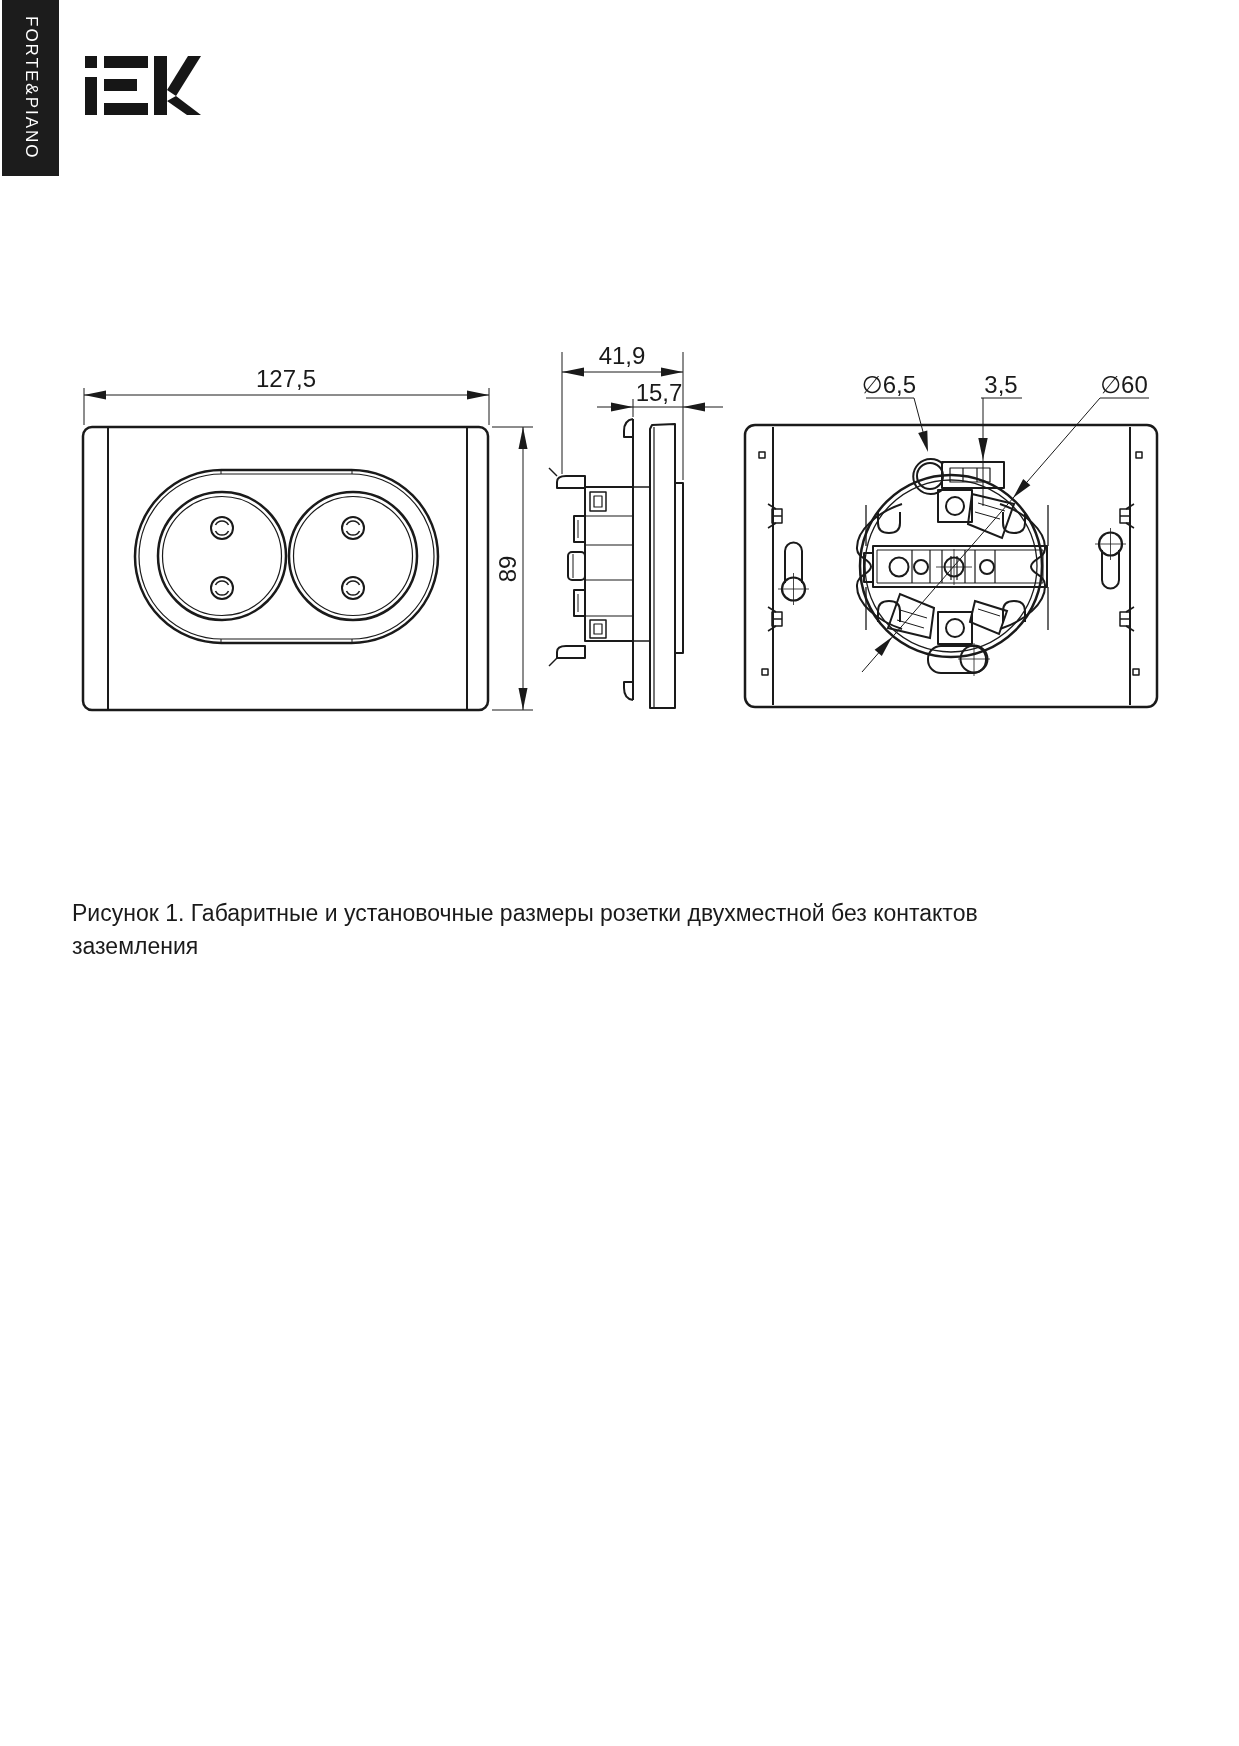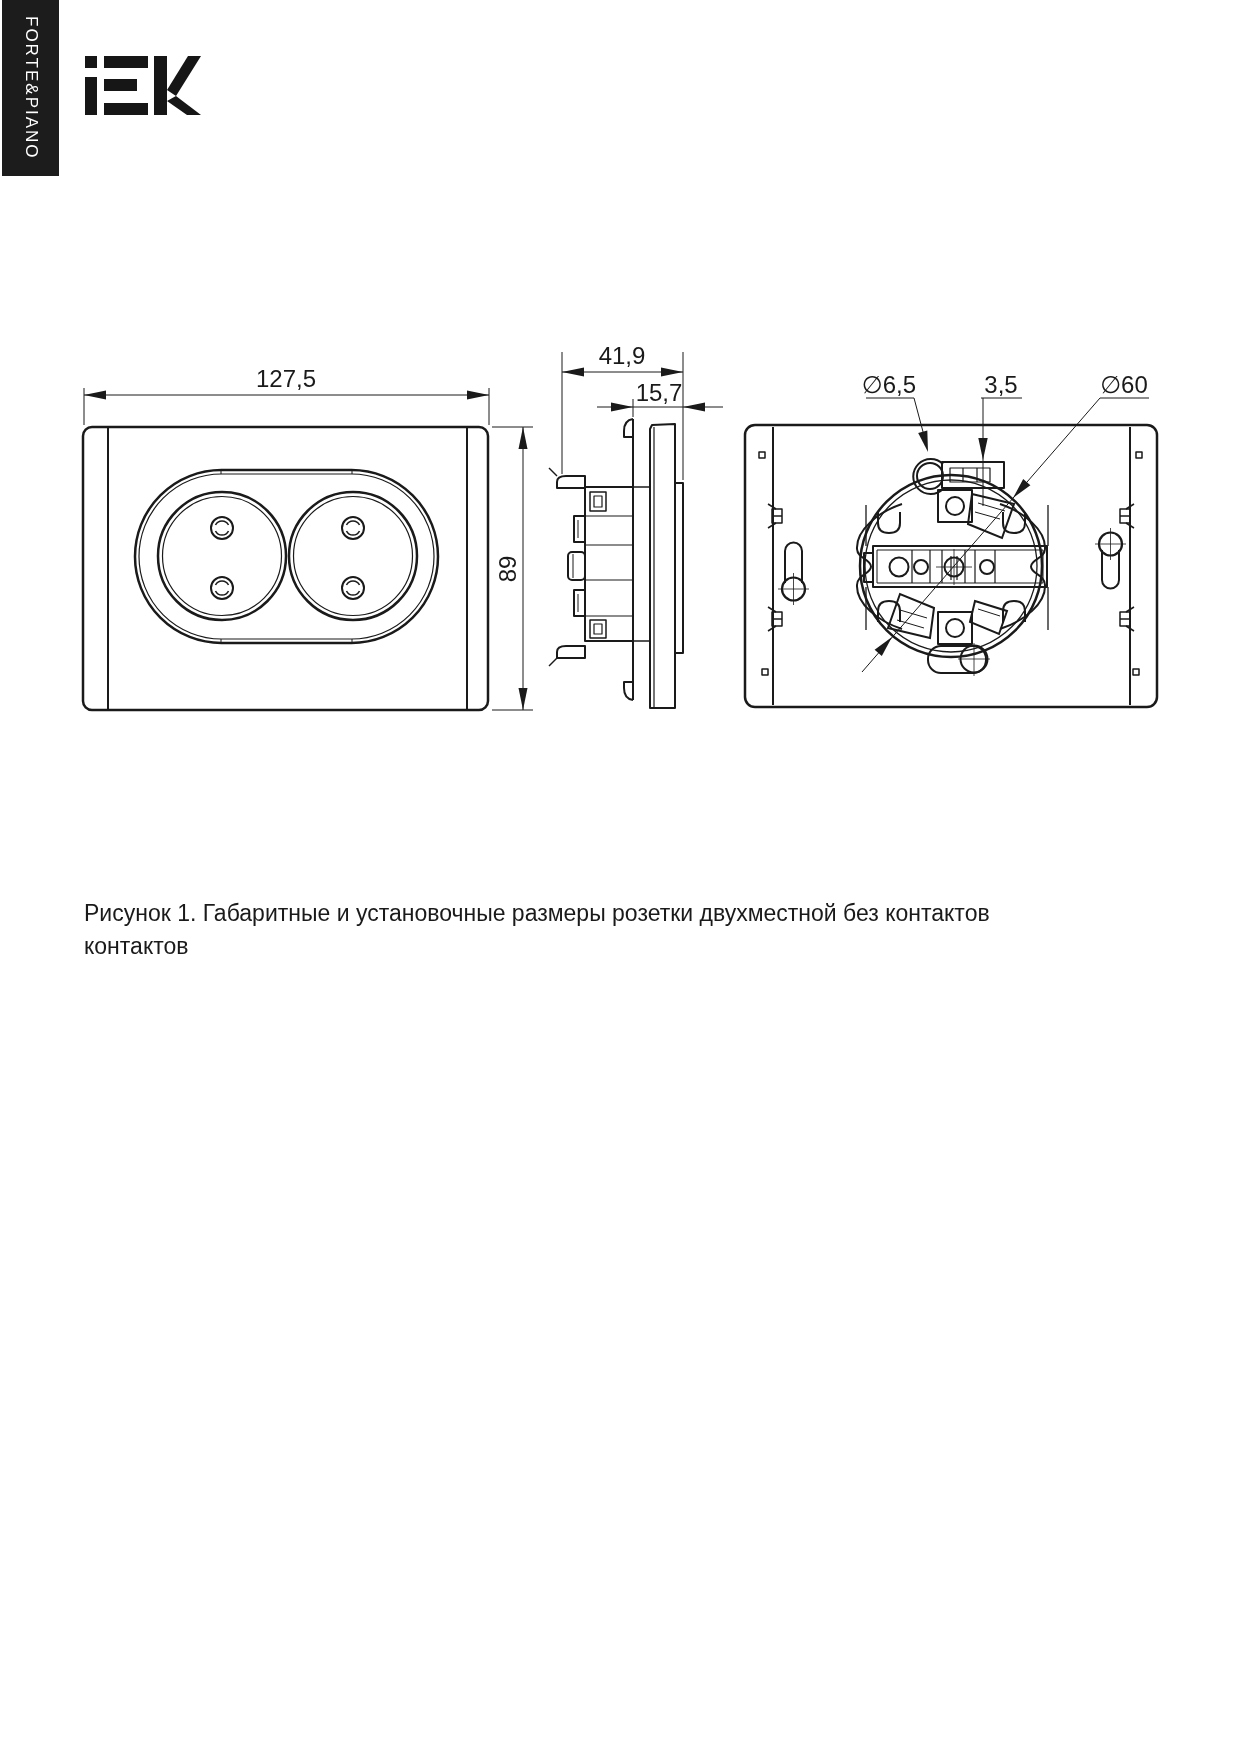--- a/index.html
+++ b/index.html
@@ -10,21 +10,21 @@
   .series-bar span{writing-mode:vertical-rl;color:#ffffff;font-size:17px;letter-spacing:2px;
         font-family:"Liberation Sans",sans-serif;white-space:nowrap;}
   .logo{position:absolute;left:85px;top:56px;}
   .drawing{position:absolute;left:0;top:300px;width:1239px;height:460px;}
   .drawing path,.drawing rect,.drawing circle,.drawing line,.drawing polyline
         {fill:none;stroke:#1a1a1a;stroke-linejoin:round;stroke-linecap:butt;}
   .drawing polygon.arrow{fill:#1a1a1a;stroke:none;}
   .drawing text{fill:#1a1a1a;stroke:none;font-family:"Liberation Sans",sans-serif;
         font-size:24px;}
   .thin{stroke-width:1;}
-  .caption{position:absolute;left:84px;top:897px;width:912px;color:#1a1a1a;
+  .caption{position:absolute;left:72px;top:897px;width:912px;color:#1a1a1a;
         font-size:23px;line-height:33px;}
 </style>
 </head>
 <body>
 
 <div class="page">
 
   <div class="series-bar">
     <span>FORTE&amp;PIANO</span>
   </div>
@@ -264,16 +264,16 @@
         <line x1="1100" y1="398" x2="1149" y2="398" class="thin"></line>
         <line x1="1100" y1="398" x2="862" y2="672" class="thin"></line>
         <polygon class="arrow" points="1013,498 1030.4,485.2 1023.2,479"></polygon>
         <polygon class="arrow" points="892,637 881.8,656 874.6,649.8"></polygon>
       </g>
     </g>
   </svg>
 
   <div class="caption">
     <div>Рисунок 1. Габаритные и установочные размеры розетки двухместной без контактов</div>
-    <div>контактов</div>
+    <div>заземления</div>
   </div>
 
 </div>
 
 </body></html>

